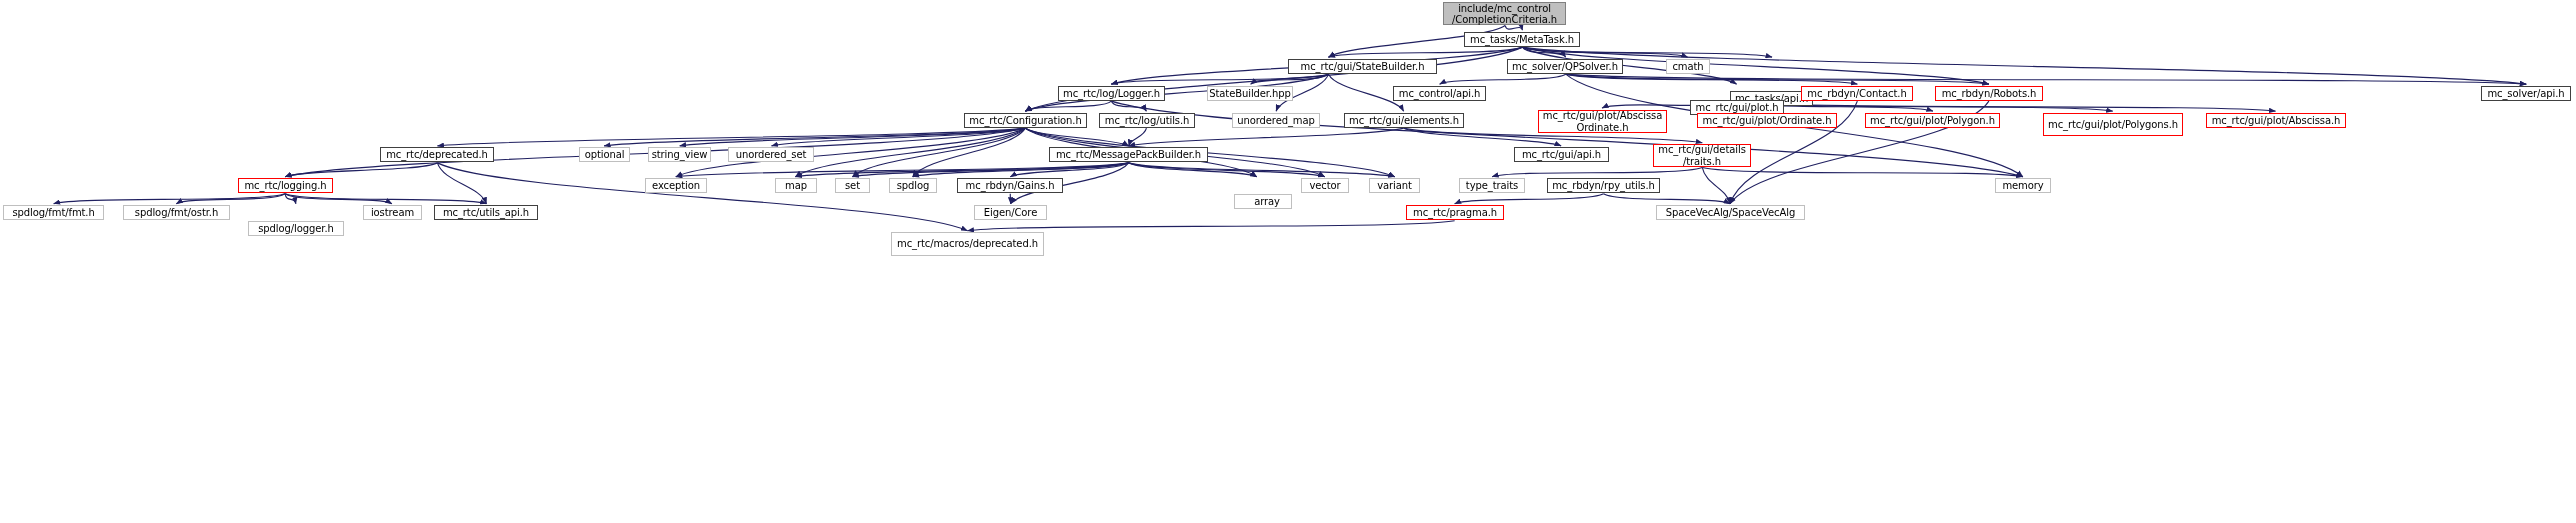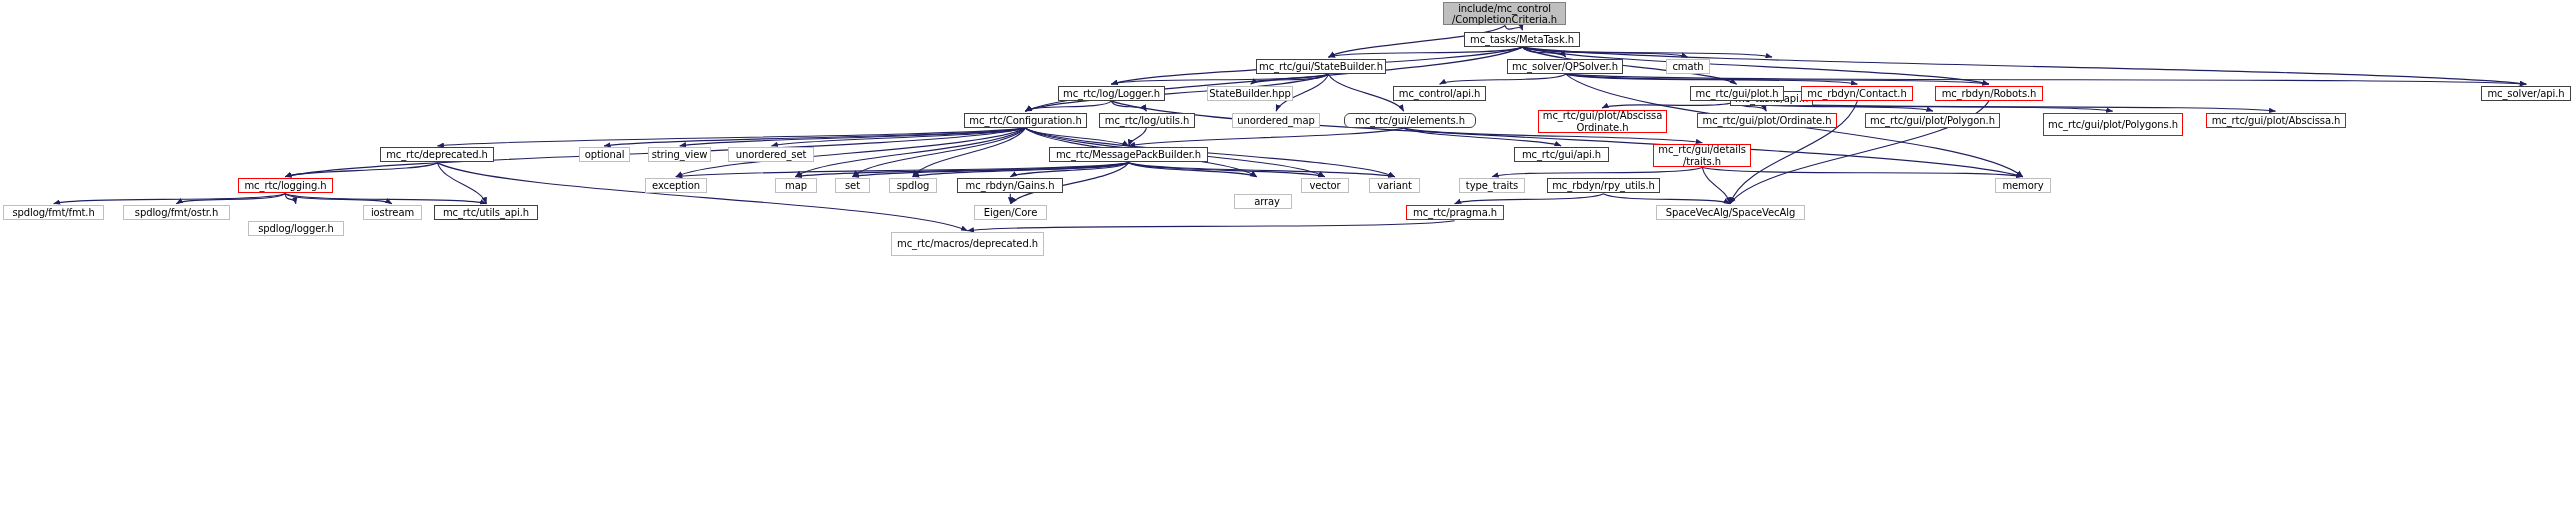--- a/index.html
+++ b/index.html
@@ -124,35 +124,35 @@
         <path d="M 567 211 C 649.44 251.5, 1171.56 260.5, 1254 299" marker-end="url(#ah)"></path>
         <path d="M 1885.5 286 C 1809.72 298, 1329.78 289, 1254 299" marker-end="url(#ah)"></path>
         <path d="M 2407.5 131 C 2387.7 191.75, 2262.3 205.25, 2242.5 264" marker-end="url(#ah)"></path>
         <path d="M 2578 131 C 2537.74 191.75, 2282.76 205.25, 2242.5 264" marker-end="url(#ah)"></path>
       </g>
   </svg>
   <div id="nodes">
       <div class="node root" style="left: 1443px; top: 2.3px; width: 123px; height: 23px;">include/mc_control
 /CompletionCriteria.h</div>
       <div class="node solid" style="left: 1464px; top: 32px; width: 116px; height: 15.4px;">mc_tasks/MetaTask.h</div>
-      <div class="node solid" style="left: 1256px; top: 59px; width: 130px; height: 15.4px; text-align: right;">mc_rtc/gui/StateBuilder.h</div>
+      <div class="node solid" style="left: 1288px; top: 59px; width: 149px; height: 15.4px; text-align: right;">mc_rtc/gui/StateBuilder.h</div>
       <div class="node solid" style="left: 1507px; top: 59px; width: 116px; height: 15.4px;">mc_solver/QPSolver.h</div>
       <div class="node plain" style="left: 1666px; top: 59px; width: 44px; height: 15.4px;">cmath</div>
       <div class="node solid" style="left: 1730px; top: 59px; width: 83px; height: 15.4px; margin-top: 32px;">mc_tasks/api.h</div>
       <div class="node solid" style="left: 1058px; top: 86px; width: 107px; height: 15.4px;">mc_rtc/log/Logger.h</div>
       <div class="node plain" style="left: 1207px; top: 86px; width: 86px; height: 15.4px;">StateBuilder.hpp</div>
       <div class="node solid" style="left: 1393px; top: 86px; width: 93px; height: 15.4px;">mc_control/api.h</div>
-      <div class="node solid" style="left: 1690px; top: 86px; width: 94px; height: 15.4px;">mc_rtc/gui/plot.h</div>
+      <div class="node solid" style="left: 1690px; top: 100px; width: 94px; height: 15.4px;">mc_rtc/gui/plot.h</div>
       <div class="node red" style="left: 1801px; top: 86px; width: 112px; height: 15.4px;">mc_rbdyn/Contact.h</div>
       <div class="node red" style="left: 1935px; top: 86px; width: 108px; height: 15.4px;">mc_rbdyn/Robots.h</div>
       <div class="node solid" style="left: 2481px; top: 86px; width: 90px; height: 15.4px;">mc_solver/api.h</div>
       <div class="node solid" style="left: 964px; top: 113px; width: 123px; height: 15.4px;">mc_rtc/Configuration.h</div>
       <div class="node solid" style="left: 1099px; top: 113px; width: 96px; height: 15.4px;">mc_rtc/log/utils.h</div>
       <div class="node plain" style="left: 1232px; top: 113px; width: 88px; height: 15.4px;">unordered_map</div>
-      <div class="node solid" style="left: 1344px; top: 113px; width: 132px; height: 15.4px; border-radius: 6px;">mc_rtc/gui/elements.h</div>
+      <div class="node solid" style="left: 1344px; top: 113px; width: 120px; height: 15.4px;">mc_rtc/gui/elements.h</div>
       <div class="node red" style="left: 1538px; top: 110px; width: 129px; height: 23px;">mc_rtc/gui/plot/Abscissa
 Ordinate.h</div>
       <div class="node red" style="left: 1697px; top: 113px; width: 140px; height: 15.4px;">mc_rtc/gui/plot/Ordinate.h</div>
       <div class="node red" style="left: 1865px; top: 113px; width: 135px; height: 15.4px;">mc_rtc/gui/plot/Polygon.h</div>
       <div class="node red" style="left: 2043px; top: 113px; width: 140px; height: 23px;">mc_rtc/gui/plot/Polygons.h</div>
       <div class="node red" style="left: 2206px; top: 113px; width: 140px; height: 15.4px;">mc_rtc/gui/plot/Abscissa.h</div>
       <div class="node solid" style="left: 380px; top: 147px; width: 114px; height: 15.4px;">mc_rtc/deprecated.h</div>
       <div class="node plain" style="left: 579px; top: 147px; width: 51px; height: 15.4px;">optional</div>
       <div class="node plain" style="left: 648px; top: 147px; width: 63px; height: 15.4px;">string_view</div>
       <div class="node plain" style="left: 728px; top: 147px; width: 86px; height: 15.4px;">unordered_set</div>

